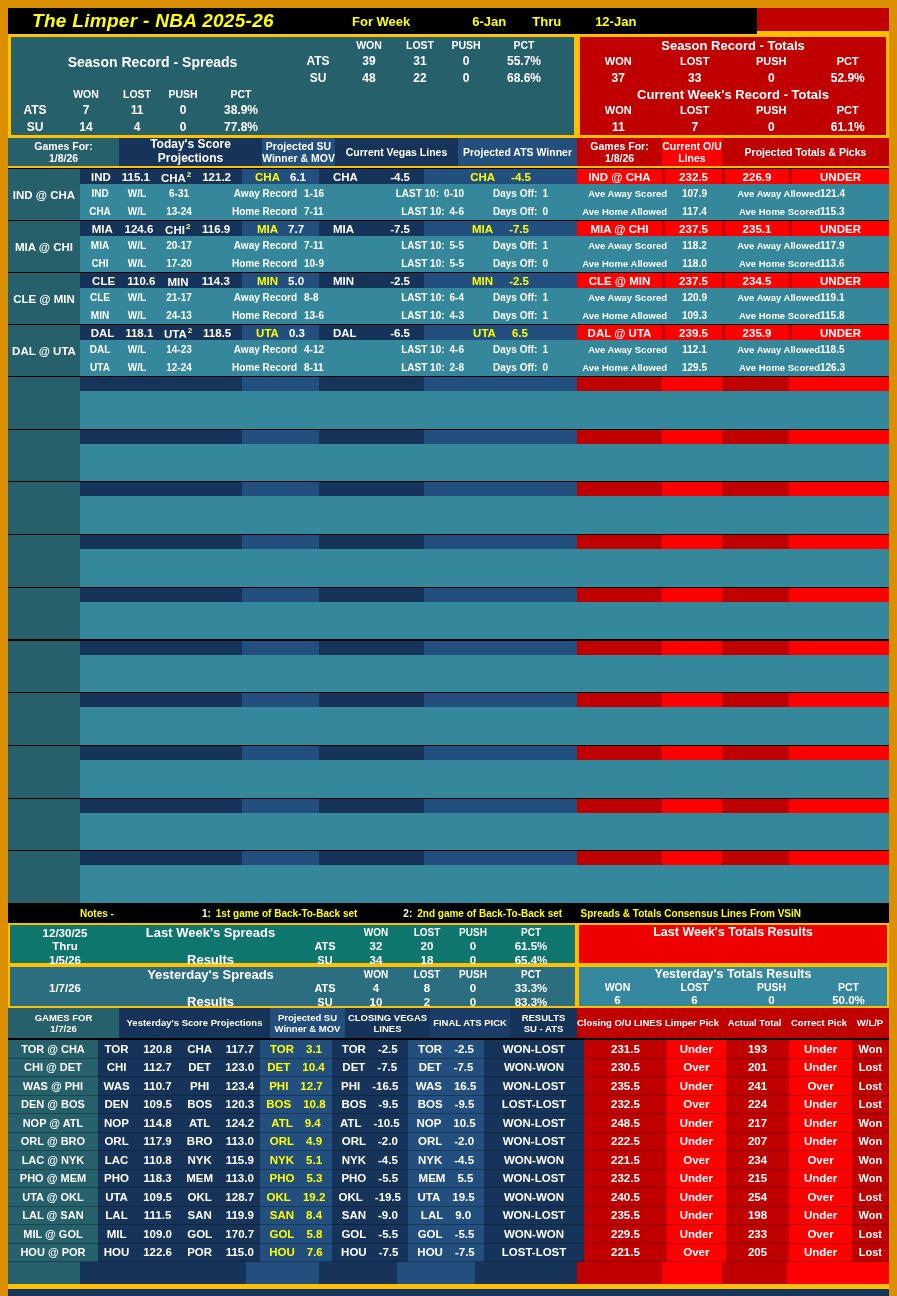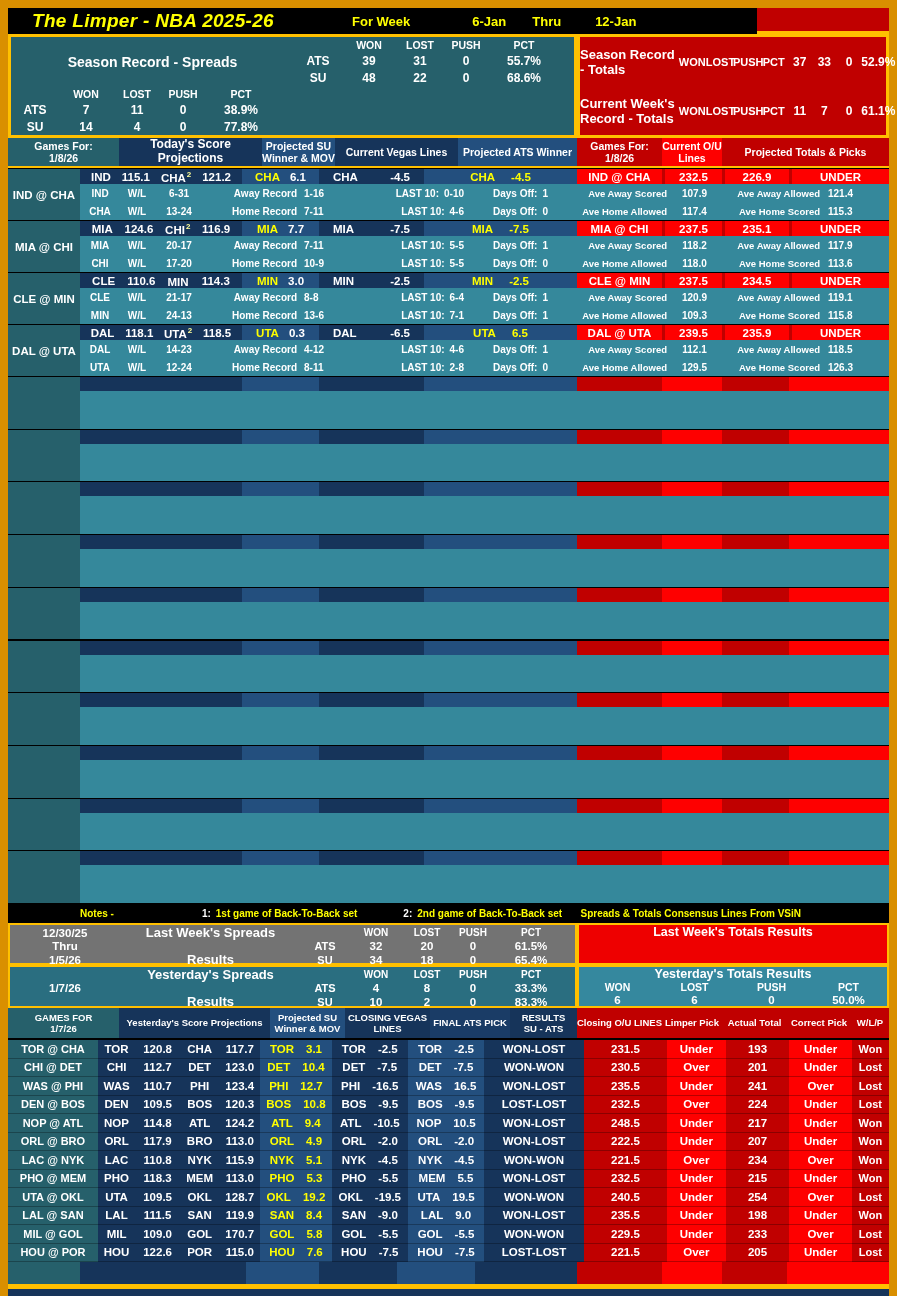--- a/index.html
+++ b/index.html
@@ -23,21 +23,21 @@
   .rec-left{width:569px;background:#26606B;border:3px solid #FFC000;box-sizing:border-box;
             display:flex;flex-direction:column;color:#fff;}
   .rec-group{flex:1;display:flex;}
   .rec-title{flex:1;display:flex;align-items:center;justify-content:center;font-size:14px;}
   .rec-table{width:272px;display:flex;flex-direction:column;padding-right:8px;}
   .rec-row{flex:1;display:flex;align-items:center;text-align:center;font-size:12px;}
   .rec-row.hdr{font-size:10.5px;}
   .rc-label{width:48px;}.rc-c1{width:54px;}.rc-c2{width:48px;}.rc-c3{width:44px;}.rc-c4{width:72px;}
   .rec-right{width:312px;background:#C00000;border:3px solid #FFC000;box-sizing:border-box;
              display:flex;flex-direction:column;color:#fff;}
-  .tot-group{flex:1;display:flex;flex-direction:row;align-items:center;}
+  .tot-group{flex:1;display:flex;flex-direction:column;}
   .tot-title{flex:1;display:flex;align-items:center;justify-content:center;font-size:13px;}
   .tot-row{flex:1;display:flex;text-align:center;align-items:center;font-size:12px;}
   .tot-row.hdr{font-size:11px;}
   .tc{width:25%;}
 
   
   .thead{height:30px;display:flex;border-bottom:2px solid #FFC000;box-sizing:border-box;color:#fff;}
   .th{display:flex;align-items:center;justify-content:center;text-align:center;font-size:10.5px;line-height:1.15;}
   .th-game{width:111px;}.th-scores{width:143px;font-size:12px;}.th-su{width:73px;}
   .th-vegas{width:123px;}.th-ats{width:119px;}
@@ -73,21 +73,21 @@
   .s-team{width:40px;text-align:center;}
   .s-wll{width:34px;text-align:center;}
   .s-wl{width:50px;text-align:center;}
   .s-reclabel{width:100px;text-align:right;padding-right:7px;box-sizing:border-box;}
   .s-rec{width:40px;text-align:left;}
   .s-l10wrap{width:120px;display:flex;justify-content:flex-end;gap:5px;}
   .s-days{width:113px;display:flex;justify-content:center;gap:5px;}
   .s-stat1l{width:90px;text-align:right;font-size:9.5px;}
   .s-stat1{width:55px;text-align:center;}
   .s-stat2l{width:98px;text-align:right;font-size:9.5px;}
-  .s-stat2{flex:1;text-align:left;padding-left:8px;}
+  .s-stat2{flex:1;text-align:left;}
 
   
   .filler{height:527px;display:flex;}
   .f{height:100%;}
   .f-game{width:72px;background:repeating-linear-gradient(180deg,#000 0 1px,#26606B 1px 52.7px);}
   .f-scores{width:162px;background:repeating-linear-gradient(180deg,#000 0 1px,#16345A 1px 15px,#35889B 15px 52.7px);}
   .f-su{width:77px;background:repeating-linear-gradient(180deg,#000 0 1px,#234F7E 1px 15px,#35889B 15px 52.7px);}
   .f-vegas{width:105px;background:repeating-linear-gradient(180deg,#000 0 1px,#16345A 1px 15px,#35889B 15px 52.7px);}
   .f-ats{width:153px;background:repeating-linear-gradient(180deg,#000 0 1px,#234F7E 1px 15px,#35889B 15px 52.7px);}
   .f-match{width:85px;background:repeating-linear-gradient(180deg,#000 0 1px,#C00000 1px 15px,#35889B 15px 52.7px);}
@@ -102,21 +102,21 @@
   .notes .n2{margin-left:46px;display:flex;gap:5px;}
   .notes .pref{color:#fff;}
   .notes .n-src{margin-left:auto;margin-right:88px;}
 
   
   .strip{display:flex;}
   .lastweek{height:42px;}
   .yesterday{height:43px;}
   .st-left{width:569px;border:2px solid #FFC000;box-sizing:border-box;display:flex;
            flex-direction:column;color:#fff;}
-  .lw-left-bg{background:#737373;justify-content:space-between;}
+  .lw-left-bg{background:#0f766e;justify-content:space-between;}
   .yd-left-bg{background:#2A6E80;}
   .st-row{flex:1;display:flex;align-items:center;text-align:center;}
   .st-date{width:110px;font-size:11.5px;}
   .st-title{flex:1;font-size:13px;}
   .st-label{width:48px;font-size:11px;}
   .st-c1{width:54px;font-size:11.5px;}.st-c2{width:48px;font-size:11.5px;}
   .st-c3{width:44px;font-size:11.5px;}.st-c4{width:72px;font-size:11.5px;}
   .st-row.hdr .st-c1,.st-row.hdr .st-c2,.st-row.hdr .st-c3,.st-row.hdr .st-c4{font-size:10px;}
   .st-pad{width:8px;}
   .st-right{width:312px;border:2px solid #FFC000;box-sizing:border-box;display:flex;
@@ -421,21 +421,21 @@
         <div class="gb-body">
           <div class="gb-main">
             <div class="cell c-scores bg-navy">
               <span>CLE</span>
               <span>110.6</span>
               <span><span>MIN</span><sup class="b2b"></sup></span>
               <span>114.3</span>
             </div>
             <div class="cell c-su bg-med">
               <span class="yel">MIN</span>
-              <span>3.0</span>
+              <span>5.0</span>
             </div>
             <div class="cell c-vegas bg-navy">
               <span>MIN</span>
               <span>-2.5</span>
             </div>
             <div class="cell c-ats bg-med">
               <span class="yel">MIN</span>
               <span class="yel">-2.5</span>
             </div>
             <div class="cell c-match bg-bright">CLE @ MIN</div>
@@ -464,21 +464,21 @@
               <span class="s-stat2">119.1</span>
             </div>
             <div class="sub-row">
               <span class="s-team">MIN</span>
               <span class="s-wll">W/L</span>
               <span class="s-wl">24-13</span>
               <span class="s-reclabel">Home Record</span>
               <span class="s-rec">13-6</span>
               <div class="s-l10wrap">
                 <span>LAST 10:</span>
-                <span>7-1</span>
+                <span>4-3</span>
               </div>
               <div class="s-days">
                 <span>Days Off:</span>
                 <span>1</span>
               </div>
               <span class="s-stat1l">Ave Home Allowed</span>
               <span class="s-stat1">109.3</span>
               <span class="s-stat2l">Ave Home Scored</span>
               <span class="s-stat2">115.8</span>
             </div>

